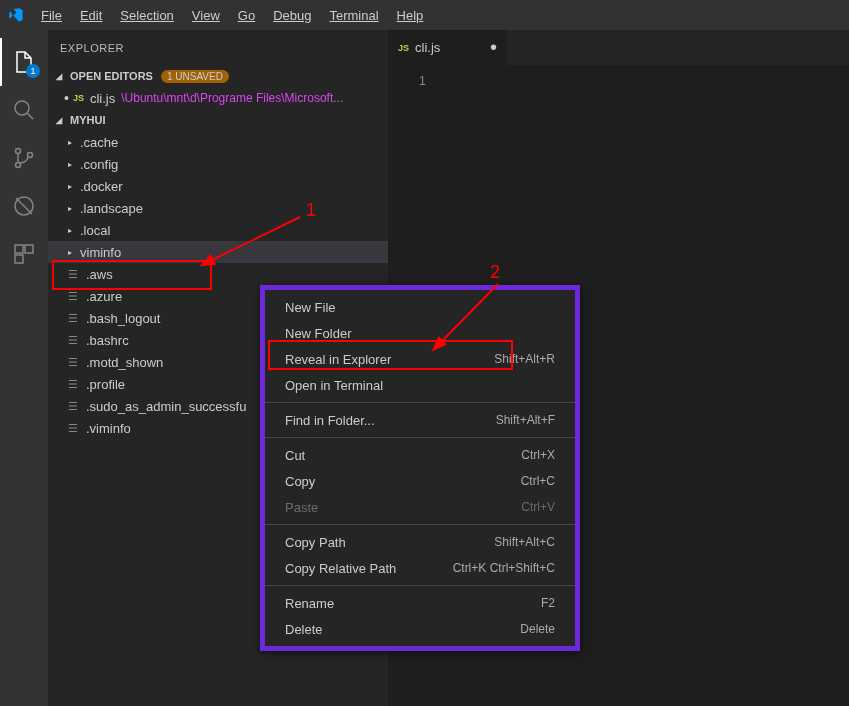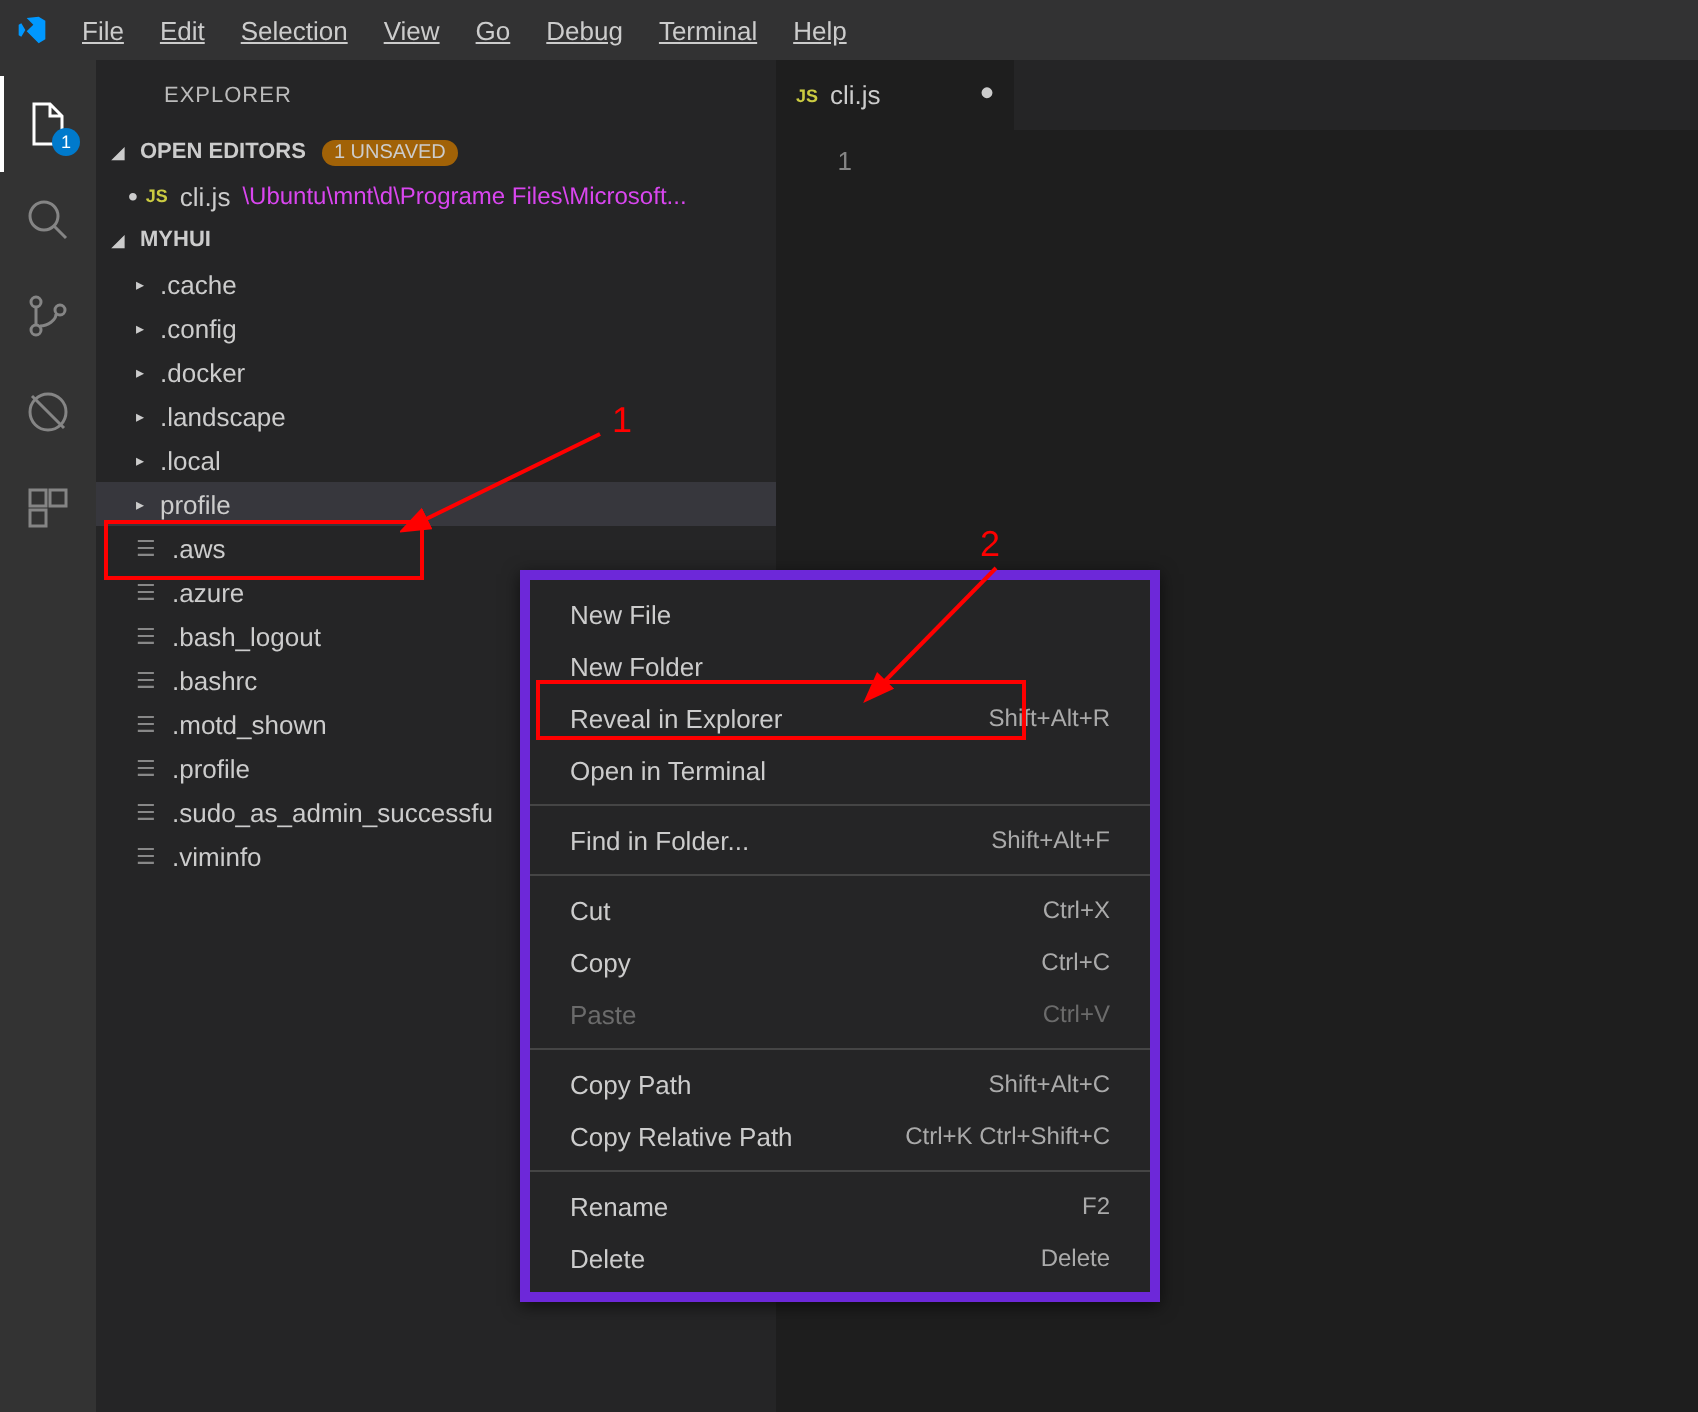--- a/index.html
+++ b/index.html
@@ -13,21 +13,21 @@
     .main { display: flex; height: calc(100% - 30px); }
     
     .activitybar { width: 48px; background: #333333; display: flex; flex-direction: column; align-items: center; padding-top: 8px; }
     .activity-icon { width: 48px; height: 48px; display: flex; align-items: center; justify-content: center; color: #858585; cursor: pointer; position: relative; }
     .activity-icon.active { color: #ffffff; }
     .activity-icon.active::before { content: ""; position: absolute; left: 0; top: 0; bottom: 0; width: 2px; background: #ffffff; }
     .activity-icon svg { width: 24px; height: 24px; }
     .badge { position: absolute; bottom: 8px; right: 8px; background: #007acc; color: white; border-radius: 10px; font-size: 9px; min-width: 14px; height: 14px; display: flex; align-items: center; justify-content: center; padding: 0 3px; }
     
     .sidebar { width: 340px; background: #252526; display: flex; flex-direction: column; }
-    .sidebar-header { height: 35px; display: flex; align-items: center; padding: 0 22px; color: #bbbbbb; font-size: 11px; letter-spacing: 0.5px; margin-left: 12px; }
+    .sidebar-header { height: 35px; display: flex; align-items: center; padding: 0 12px; color: #bbbbbb; font-size: 11px; letter-spacing: 0.5px; }
     .section-header { height: 22px; display: flex; align-items: center; padding: 0 8px; color: #cccccc; font-size: 11px; font-weight: 700; cursor: pointer; }
     .section-header .twisty { width: 10px; margin-right: 4px; font-size: 8px; }
     .section-header .count-badge { background: #a16207; border-radius: 8px; font-size: 10px; padding: 1px 6px; margin-left: 8px; font-weight: 400; }
     
     .file-item { height: 22px; display: flex; align-items: center; padding: 0 8px 0 16px; cursor: pointer; white-space: nowrap; overflow: hidden; }
     .file-item .dirty { color: #cccccc; margin-right: 4px; font-size: 14px; line-height: 1; }
     .file-item .js-icon { color: #cbcb41; font-weight: bold; font-size: 9px; margin-right: 6px; }
     .file-item .path { color: #d946ef; margin-left: 6px; font-size: 12px; overflow: hidden; text-overflow: ellipsis; }
     
     .tree-item { height: 22px; display: flex; align-items: center; padding-left: 20px; cursor: pointer; }
@@ -152,21 +152,21 @@
         <div class="tree-item">
           <span class="twisty">▸</span>
           <span>.landscape</span>
         </div>
         <div class="tree-item">
           <span class="twisty">▸</span>
           <span>.local</span>
         </div>
         <div class="tree-item selected">
           <span class="twisty">▸</span>
-          <span>profile</span>
+          <span>viminfo</span>
         </div>
         <div class="tree-item">
           <span class="f-icon">☰</span>
           <span>.aws</span>
         </div>
         <div class="tree-item">
           <span class="f-icon">☰</span>
           <span>.azure</span>
         </div>
         <div class="tree-item">

